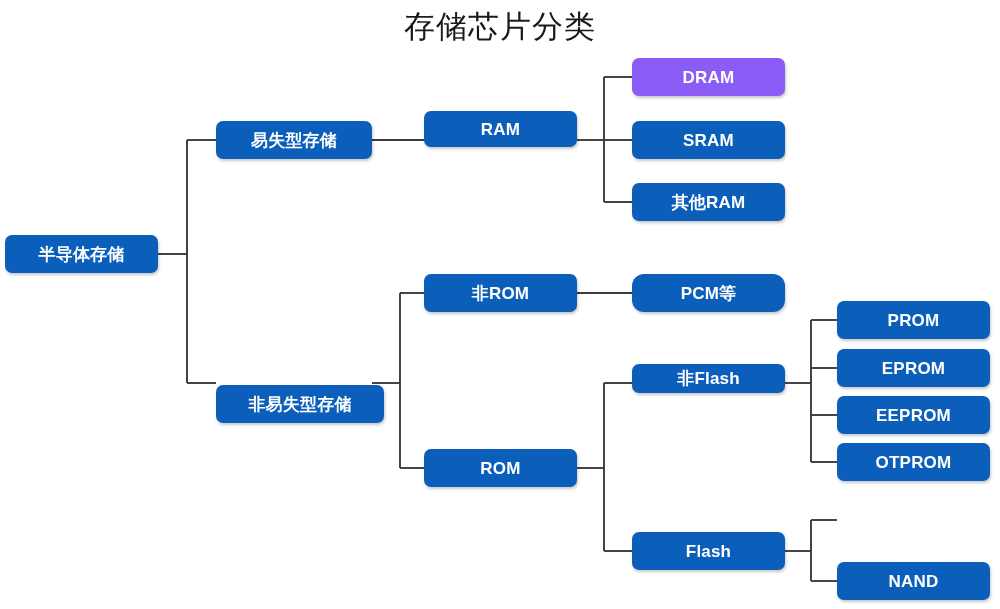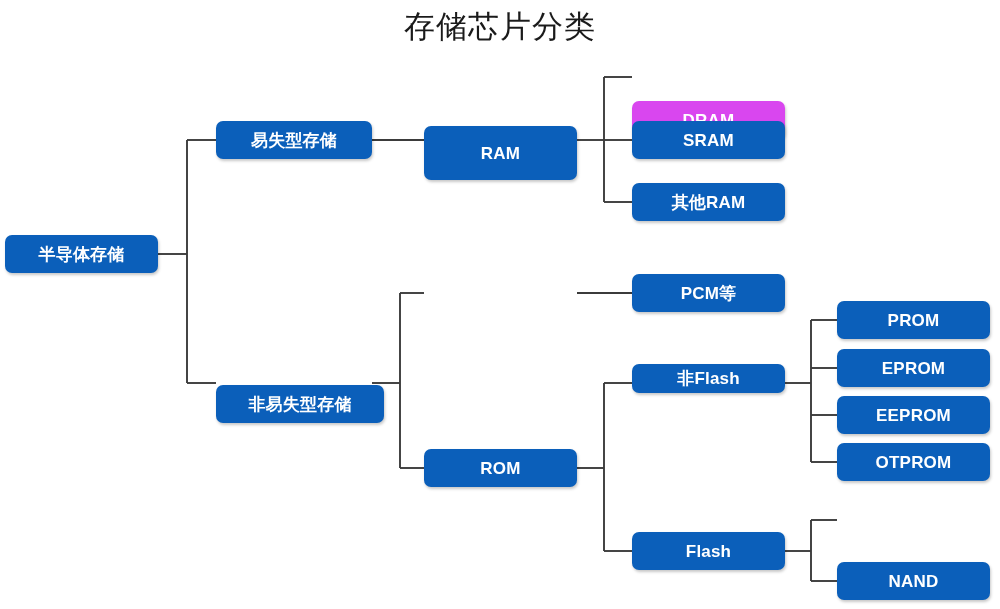--- a/index.html
+++ b/index.html
@@ -42,22 +42,21 @@
     text-align: center;
     letter-spacing: 0.2px;
     box-shadow: 1px 2px 3px rgba(0,0,0,0.22);
     user-select: none;
     line-height: 1;
   }
   .node.blue {
     background: #0B5FBA;
   }
   .node.red {
-    background: #d946ef;
-    margin-top: 43px;
+    background: #8b5cf6;
   }
   svg#links {
     position: absolute;
     left: 0;
     top: 0;
     width: 1000px;
     height: 609px;
     pointer-events: none;
   }
   svg#links path, svg#links line {
@@ -111,27 +110,28 @@
     <line x1="811" y1="520" x2="811" y2="581"></line>
     <line x1="811" y1="520" x2="837" y2="520"></line>
     <line x1="811" y1="581" x2="837" y2="581"></line>
   </svg>
 
   <div class="node blue" style="left:5px;  top:235px; width:153px; height:38px;">半导体存储</div>
 
   <div class="node blue" style="left:216px; top:121px; width:156px; height:38px;">易失型存储</div>
   <div class="node blue" style="left:216px; top:364px; width:168px; height:38px;margin-top:21px;">非易失型存储</div>
 
-  <div class="node blue" style="left:424px; top:126px; width:153px; height:54px;">RAM</div>
+  <div class="node blue" style="left:424px; top:111px; width:153px; height:36px;">RAM</div>
+  <div class="node blue" style="left:424px; top:274px; width:153px; height:38px;">非ROM</div>
   <div class="node blue" style="left:424px; top:449px; width:153px; height:38px;">ROM</div>
 
   <div class="node red" style="left:632px; top:58px;  width:153px; height:38px;">DRAM</div>
   <div class="node blue" style="left:632px; top:121px; width:153px; height:38px;">SRAM</div>
   <div class="node blue" style="left:632px; top:183px; width:153px; height:38px;">其他RAM</div>
-  <div class="node blue" style="left:632px; top:274px; width:153px; height:38px;">PCM等</div>
+  <div class="node blue" style="left:632px; top:274px; width:153px; height:38px;border-radius:12px;">PCM等</div>
   <div class="node blue" style="left:632px; top:364px; width:153px; height:29px;">非Flash</div>
   <div class="node blue" style="left:632px; top:532px; width:153px; height:38px;">Flash</div>
 
   <div class="node blue" style="left:837px; top:301px; width:153px; height:38px;">PROM</div>
   <div class="node blue" style="left:837px; top:349px; width:153px; height:38px;">EPROM</div>
   <div class="node blue" style="left:837px; top:396px; width:153px; height:38px;">EEPROM</div>
   <div class="node blue" style="left:837px; top:443px; width:153px; height:38px;">OTPROM</div>
   <div class="node blue" style="left:837px; top:562px; width:153px; height:38px;">NAND</div>
 
 </div>

